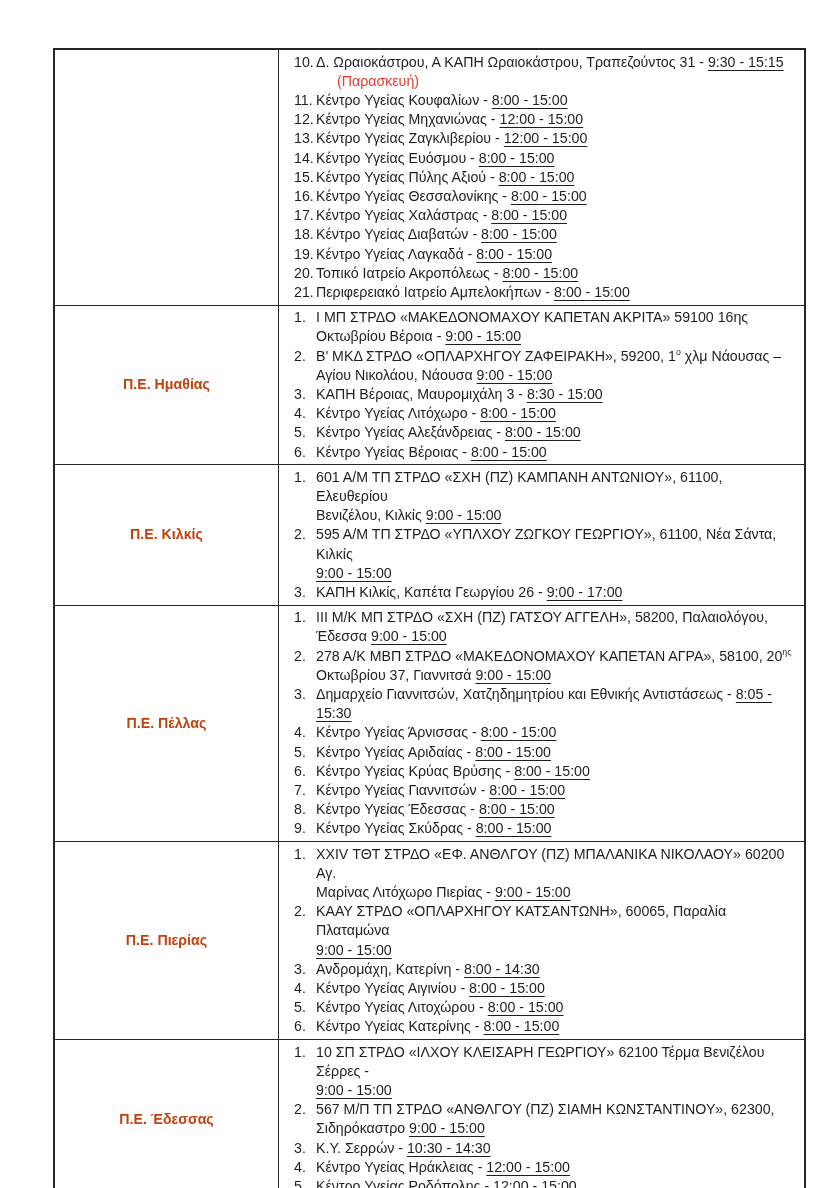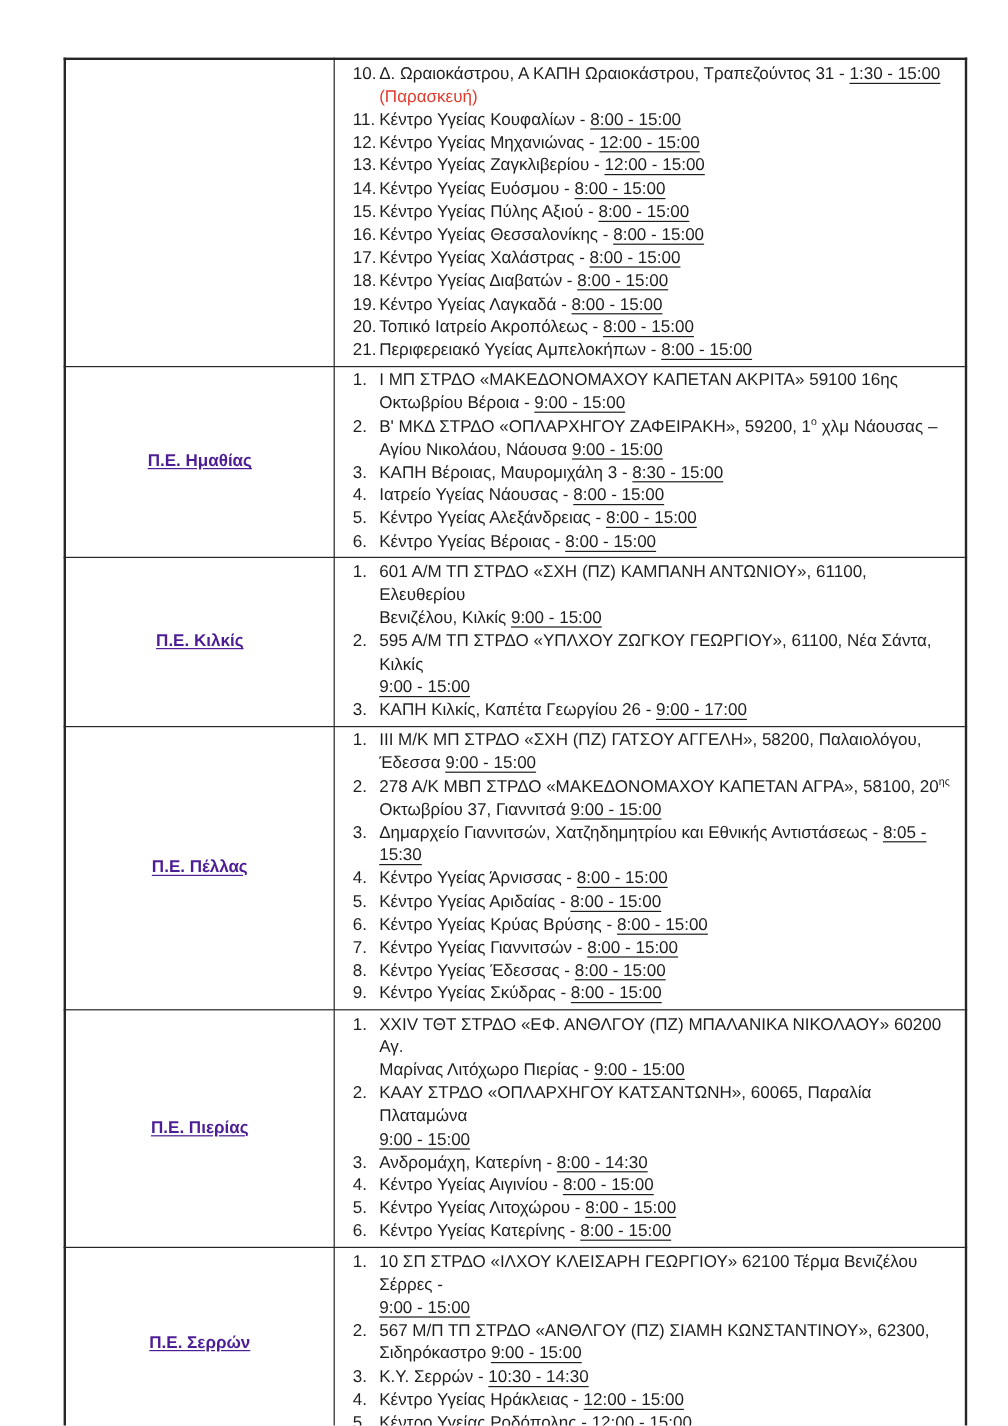--- a/index.html
+++ b/index.html
@@ -28,23 +28,22 @@
     border:1.6px solid #262626;
   }
   table.doc-table { border-width:2px; }
   td.region-cell {
     width:215px;
     text-align:center;
     vertical-align:middle;
     padding:0 4px;
   }
   .region-label {
-    color:#4c1d95;
+    color:#c2410c;
     font-weight:bold;
-    text-decoration:underline;
     text-underline-offset:2px;
   }
   td.items-cell {
     width:519px;
     vertical-align:top;
     padding:2.5px 6px 2.5px 0;
   }
   .item {
     position:relative;
     padding-left:37px;
@@ -52,56 +51,56 @@
   .num {
     position:absolute;
     left:15px;
     top:0;
   }
   .u {
     text-decoration:underline;
     text-underline-offset:2.5px;
     text-decoration-thickness:1.2px;
   }
-  .red { color:#e23b2e; }
+  .red { color:#e23b2e;margin-left:21px; }
   sup {
     font-size:0.62em;
     line-height:0;
   }
 </style>
 </head>
 <body>
 
 <div class="page">
   <table class="doc-table">
     <tbody>
         <tr>
           <td class="region-cell"><span class="region-label"></span></td>
           <td class="items-cell">
-            <div class="item"><span class="num">10.</span><span>Δ. Ωραιοκάστρου, Α ΚΑΠΗ Ωραιοκάστρου, Τραπεζούντος 31 - </span><span class="u">1:30 - 15:00</span><br><span class="red">(Παρασκευή)</span></div>
+            <div class="item"><span class="num">10.</span><span>Δ. Ωραιοκάστρου, Α ΚΑΠΗ Ωραιοκάστρου, Τραπεζούντος 31 - </span><span class="u">9:30 - 15:15</span><br><span class="red">(Παρασκευή)</span></div>
             <div class="item"><span class="num">11.</span><span>Κέντρο Υγείας Κουφαλίων - </span><span class="u">8:00 - 15:00</span></div>
             <div class="item"><span class="num">12.</span><span>Κέντρο Υγείας Μηχανιώνας - </span><span class="u">12:00 - 15:00</span></div>
             <div class="item"><span class="num">13.</span><span>Κέντρο Υγείας Ζαγκλιβερίου - </span><span class="u">12:00 - 15:00</span></div>
             <div class="item"><span class="num">14.</span><span>Κέντρο Υγείας Ευόσμου - </span><span class="u">8:00 - 15:00</span></div>
             <div class="item"><span class="num">15.</span><span>Κέντρο Υγείας Πύλης Αξιού - </span><span class="u">8:00 - 15:00</span></div>
             <div class="item"><span class="num">16.</span><span>Κέντρο Υγείας Θεσσαλονίκης - </span><span class="u">8:00 - 15:00</span></div>
             <div class="item"><span class="num">17.</span><span>Κέντρο Υγείας Χαλάστρας - </span><span class="u">8:00 - 15:00</span></div>
             <div class="item"><span class="num">18.</span><span>Κέντρο Υγείας Διαβατών - </span><span class="u">8:00 - 15:00</span></div>
             <div class="item"><span class="num">19.</span><span>Κέντρο Υγείας Λαγκαδά - </span><span class="u">8:00 - 15:00</span></div>
             <div class="item"><span class="num">20.</span><span>Τοπικό Ιατρείο Ακροπόλεως - </span><span class="u">8:00 - 15:00</span></div>
-            <div class="item"><span class="num">21.</span><span>Περιφερειακό Υγείας Αμπελοκήπων - </span><span class="u">8:00 - 15:00</span></div>
+            <div class="item"><span class="num">21.</span><span>Περιφερειακό Ιατρείο Αμπελοκήπων - </span><span class="u">8:00 - 15:00</span></div>
           </td>
         </tr>
         <tr>
           <td class="region-cell"><span class="region-label">Π.Ε. Ημαθίας</span></td>
           <td class="items-cell">
             <div class="item"><span class="num">1.</span><span>Ι ΜΠ ΣΤΡΔΟ «ΜΑΚΕΔΟΝΟΜΑΧΟΥ ΚΑΠΕΤΑΝ ΑΚΡΙΤΑ» 59100 16ης</span><br><span>Οκτωβρίου Βέροια - </span><span class="u">9:00 - 15:00</span></div>
             <div class="item"><span class="num">2.</span><span>Β' ΜΚΔ ΣΤΡΔΟ «ΟΠΛΑΡΧΗΓΟΥ ΖΑΦΕΙΡΑΚΗ», 59200, 1</span><sup>ο</sup><span> χλμ Νάουσας –</span><br><span>Αγίου Νικολάου, Νάουσα </span><span class="u">9:00 - 15:00</span></div>
             <div class="item"><span class="num">3.</span><span>ΚΑΠΗ Βέροιας, Μαυρομιχάλη 3 - </span><span class="u">8:30 - 15:00</span></div>
-            <div class="item"><span class="num">4.</span><span>Ιατρείο Υγείας Νάουσας - </span><span class="u">8:00 - 15:00</span></div>
+            <div class="item"><span class="num">4.</span><span>Κέντρο Υγείας Λιτόχωρο - </span><span class="u">8:00 - 15:00</span></div>
             <div class="item"><span class="num">5.</span><span>Κέντρο Υγείας Αλεξάνδρειας - </span><span class="u">8:00 - 15:00</span></div>
             <div class="item"><span class="num">6.</span><span>Κέντρο Υγείας Βέροιας - </span><span class="u">8:00 - 15:00</span></div>
           </td>
         </tr>
         <tr>
           <td class="region-cell"><span class="region-label">Π.Ε. Κιλκίς</span></td>
           <td class="items-cell">
             <div class="item"><span class="num">1.</span><span>601 Α/Μ ΤΠ ΣΤΡΔΟ «ΣΧΗ (ΠΖ) ΚΑΜΠΑΝΗ ΑΝΤΩΝΙΟΥ», 61100, Ελευθερίου</span><br><span>Βενιζέλου, Κιλκίς </span><span class="u">9:00 - 15:00</span></div>
             <div class="item"><span class="num">2.</span><span>595 Α/Μ ΤΠ ΣΤΡΔΟ «ΥΠΛΧΟΥ ΖΩΓΚΟΥ ΓΕΩΡΓΙΟΥ», 61100, Νέα Σάντα, Κιλκίς</span><br><span class="u">9:00 - 15:00</span></div>
             <div class="item"><span class="num">3.</span><span>ΚΑΠΗ Κιλκίς, Καπέτα Γεωργίου 26 - </span><span class="u">9:00 - 17:00</span></div>
@@ -126,21 +125,21 @@
           <td class="items-cell">
             <div class="item"><span class="num">1.</span><span>XXIV ΤΘΤ ΣΤΡΔΟ «ΕΦ. ΑΝΘΛΓΟΥ (ΠΖ) ΜΠΑΛΑΝΙΚΑ ΝΙΚΟΛΑΟΥ» 60200 Αγ.</span><br><span>Μαρίνας Λιτόχωρο Πιερίας - </span><span class="u">9:00 - 15:00</span></div>
             <div class="item"><span class="num">2.</span><span>ΚΑΑΥ ΣΤΡΔΟ «ΟΠΛΑΡΧΗΓΟΥ ΚΑΤΣΑΝΤΩΝΗ», 60065, Παραλία Πλαταμώνα</span><br><span class="u">9:00 - 15:00</span></div>
             <div class="item"><span class="num">3.</span><span>Ανδρομάχη, Κατερίνη - </span><span class="u">8:00 - 14:30</span></div>
             <div class="item"><span class="num">4.</span><span>Κέντρο Υγείας Αιγινίου - </span><span class="u">8:00 - 15:00</span></div>
             <div class="item"><span class="num">5.</span><span>Κέντρο Υγείας Λιτοχώρου - </span><span class="u">8:00 - 15:00</span></div>
             <div class="item"><span class="num">6.</span><span>Κέντρο Υγείας Κατερίνης - </span><span class="u">8:00 - 15:00</span></div>
           </td>
         </tr>
         <tr>
-          <td class="region-cell"><span class="region-label">Π.Ε. Σερρών</span></td>
+          <td class="region-cell"><span class="region-label">Π.Ε. Έδεσσας</span></td>
           <td class="items-cell">
             <div class="item"><span class="num">1.</span><span>10 ΣΠ ΣΤΡΔΟ «ΙΛΧΟΥ ΚΛΕΙΣΑΡΗ ΓΕΩΡΓΙΟΥ» 62100 Τέρμα Βενιζέλου Σέρρες -</span><br><span class="u">9:00 - 15:00</span></div>
             <div class="item"><span class="num">2.</span><span>567 Μ/Π ΤΠ ΣΤΡΔΟ «ΑΝΘΛΓΟΥ (ΠΖ) ΣΙΑΜΗ ΚΩΝΣΤΑΝΤΙΝΟΥ», 62300,</span><br><span>Σιδηρόκαστρο </span><span class="u">9:00 - 15:00</span></div>
             <div class="item"><span class="num">3.</span><span>Κ.Υ. Σερρών - </span><span class="u">10:30 - 14:30</span></div>
             <div class="item"><span class="num">4.</span><span>Κέντρο Υγείας Ηράκλειας - </span><span class="u">12:00 - 15:00</span></div>
             <div class="item"><span class="num">5.</span><span>Κέντρο Υγείας Ροδόπολης - </span><span class="u">12:00 - 15:00</span></div>
           </td>
         </tr>
       </tbody>
   </table>

